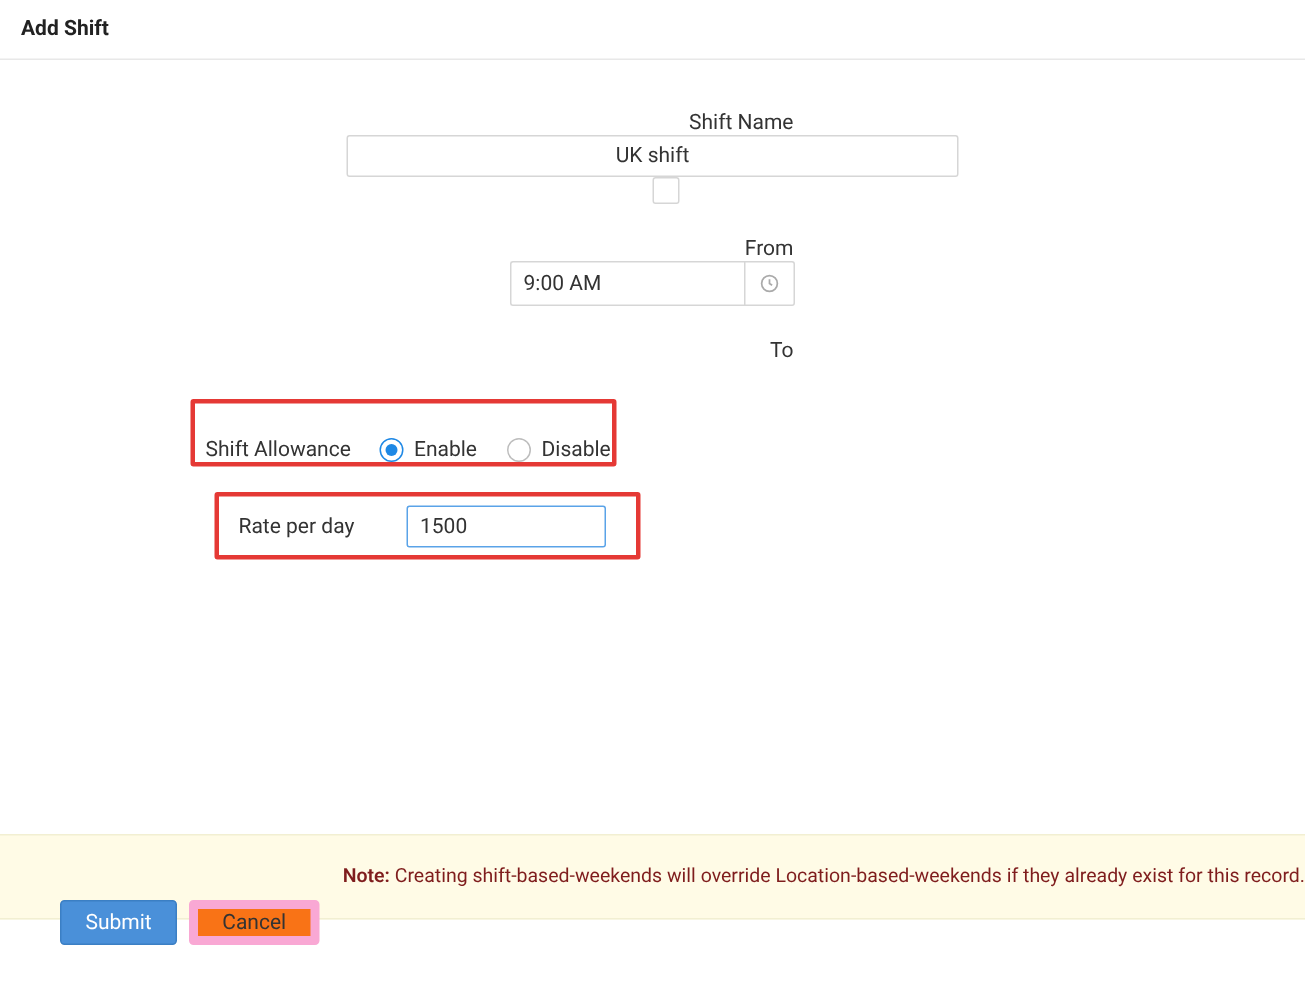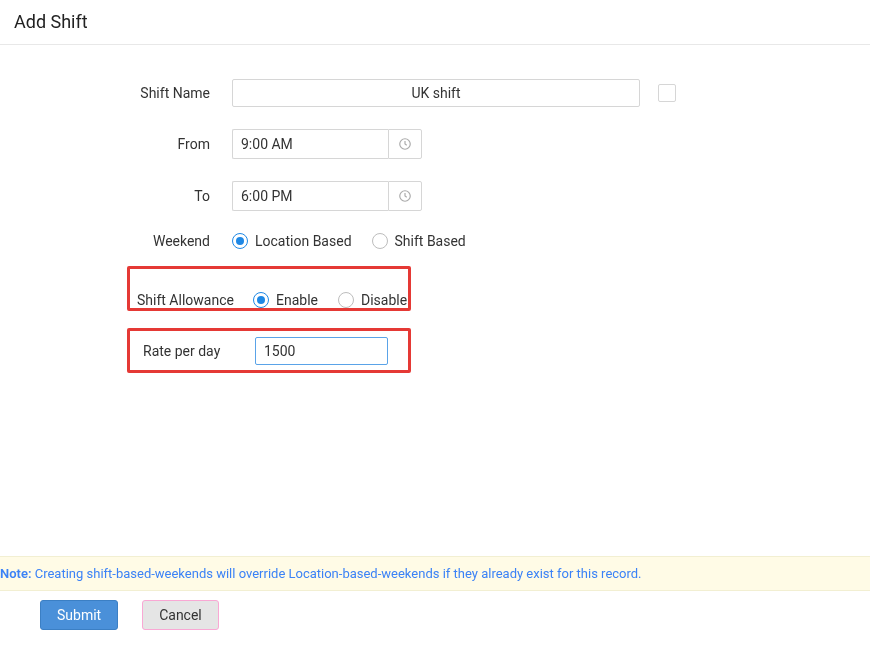--- a/index.html
+++ b/index.html
@@ -10,31 +10,32 @@
       width: 870px;
       height: 659px;
       background: #fff;
       position: relative;
     }
     .header {
       padding: 11px 14px 12px;
       border-bottom: 1px solid #e8e8e8;
     }
     .header-title {
-      font-weight: 400;
-      font-size: 18px;
+      font-weight: 700;
+      font-size: 14px;
       color: #222;
     }
     .form-area {
       padding-top: 34px;
     }
     .form-row {
       display: flex;
       align-items: center;
       margin-bottom: 22px;
+      flex-direction: column;
     }
     .form-label {
       width: 232px;
       text-align: right;
       padding-right: 22px;
       font-size: 14px;
       color: #333;
     }
     .text-input {
       height: 28px;
@@ -138,21 +139,21 @@
     }
     .highlight-1 .inner-controls {
       flex: 1;
       display: flex;
       align-items: center;
       gap: 20px;
       padding-left: 18px;
     }
     .highlight-2 {
       position: absolute;
-      left: 127px;
+      left: 143px;
       top: 328px;
       width: 284px;
       height: 45px;
       display: flex;
       align-items: center;
     }
     .highlight-2 .inner-label {
       width: 105px;
       text-align: left;
       padding-left: 13px;
@@ -163,55 +164,55 @@
       padding-left: 20px;
     }
     .note-bar {
       position: absolute;
       left: 0;
       right: 0;
       top: 556px;
       background: #fffbe6;
       border-top: 1px solid #f2efd2;
       border-bottom: 1px solid #f2efd2;
-      padding: 9px 0;
-      text-align: left;
+      padding: 20px 0;
+      text-align: right;
       font-size: 13px;
-      color: #3b82f6;
+      color: #7f1d1d;
     }
     .note-bar .note-bold { font-weight: 600; }
     .footer {
       position: absolute;
       left: 0;
       right: 0;
       top: 600px;
       padding: 0 40px;
       display: flex;
-      gap: 24px;
+      gap: 8px;
       align-items: flex-end;
     }
     .btn {
       height: 30px;
       padding: 0 16px;
       border-radius: 3px;
       font-size: 14px;
       cursor: pointer;
       font-family: inherit;
       display: inline-flex;
       align-items: center;
       justify-content: center;
     }
     .btn-primary {
       background: #4a90d9;
       border: 1px solid #3b7fc4;
       color: #fff;
     }
     .btn-secondary {
-      background: #e5e5e5;
-      border: 1px solid #f9a8d4;
+      background: #f97316;
+      border: 6px solid #f9a8d4;
       color: #333;
     }
     svg.clock { width: 14px; height: 14px; }
   </style>
 </head>
 <body>
 
 <div class="header">
   <div class="header-title">Add Shift</div>
 </div>
@@ -232,44 +233,22 @@
         <svg class="clock" viewBox="0 0 24 24" fill="none" stroke="currentColor" stroke-width="2">
           <circle cx="12" cy="12" r="9"></circle>
           <path d="M12 7v5l3 2"></path>
         </svg>
       </div>
     </div>
   </div>
 
   <div class="form-row">
     <div class="form-label">To</div>
-    <div class="time-group">
-      <input type="text" class="time-input" value="6:00 PM" style="">
-      <div class="time-icon-box">
-        <svg class="clock" viewBox="0 0 24 24" fill="none" stroke="currentColor" stroke-width="2">
-          <circle cx="12" cy="12" r="9"></circle>
-          <path d="M12 7v5l3 2"></path>
-        </svg>
-      </div>
-    </div>
-  </div>
-
-  <div class="form-row">
-    <div class="form-label">Weekend</div>
-    <div class="radio-group">
-      <div class="radio-item">
-        <span class="radio-circle selected"></span>
-        <span>Location Based</span>
-      </div>
-      <div class="radio-item">
-        <span class="radio-circle"></span>
-        <span>Shift Based</span>
-      </div>
-    </div>
-  </div>
+  </div>
+
 
 </div>
 
 <div class="highlight-box highlight-1">
   <div class="inner-label">Shift Allowance</div>
   <div class="inner-controls">
     <div class="radio-item">
       <span class="radio-circle selected"></span>
       <span>Enable</span>
     </div>

